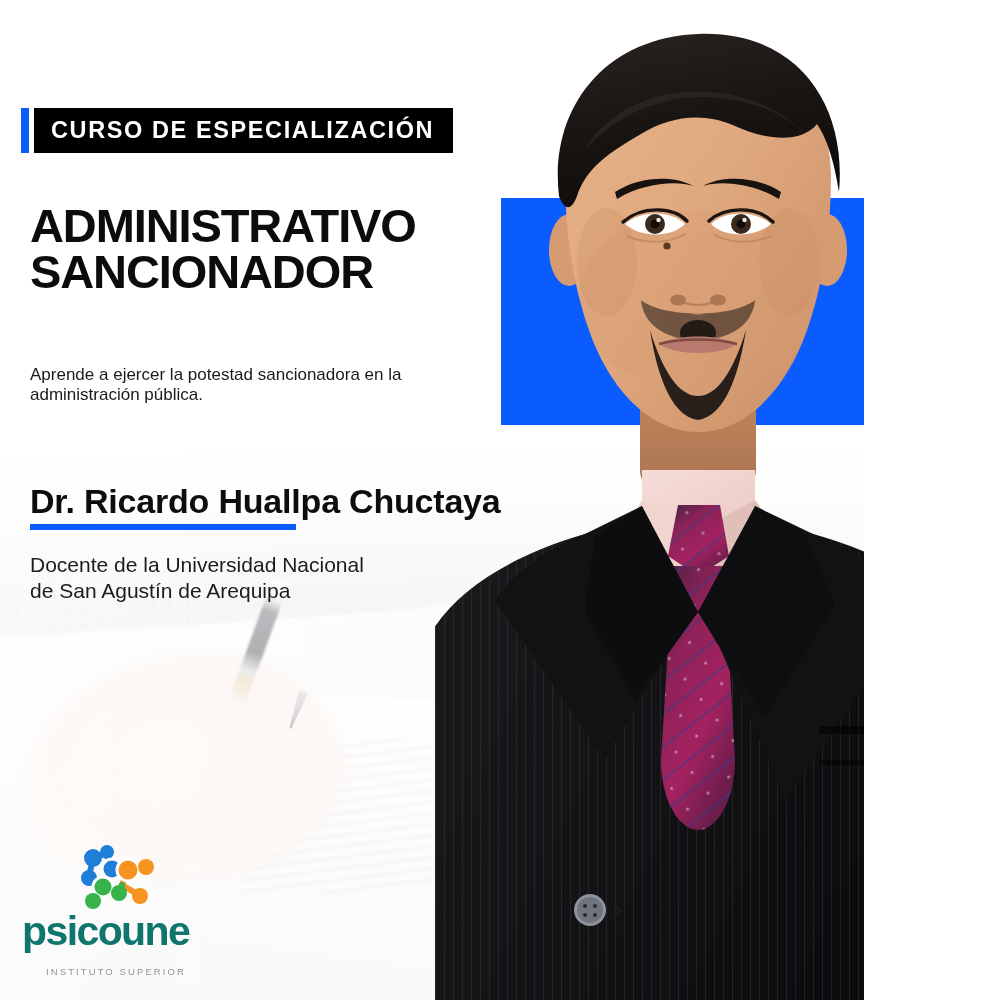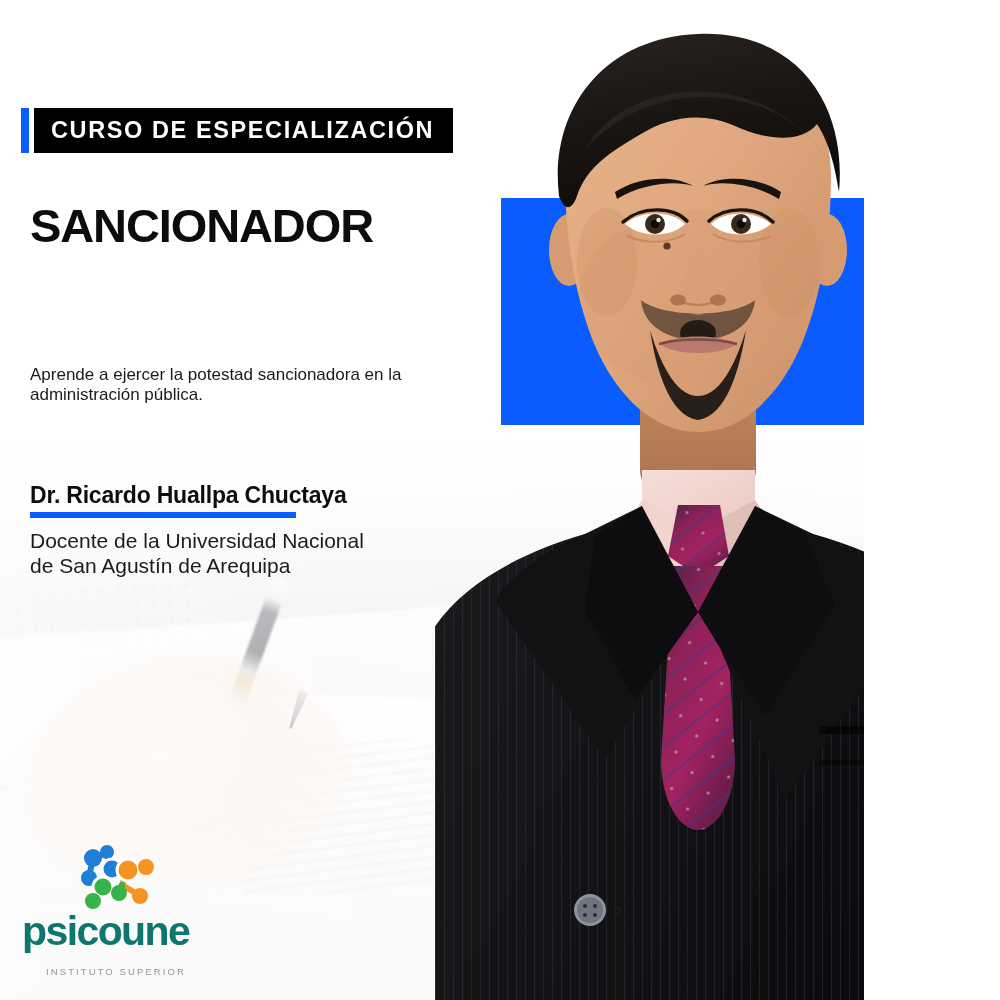--- a/index.html
+++ b/index.html
@@ -145,26 +145,26 @@
   
   .subtitle{
     position:absolute;left:30px;top:365px;width:460px;
     font-size:17px;line-height:1.16;color:#1a1a1a;font-weight:400;
     font-family:"Liberation Sans",sans-serif;
   }
 
   
   .speaker-block{position:absolute;left:30px;top:483px;width:450px;}
   .speaker-name{
-    font-size:23px;font-weight:700;color:#0d0d0d;letter-spacing:-.2px;
+    font-size:34px;font-weight:700;color:#0d0d0d;letter-spacing:-.2px;
     line-height:1.1;white-space:nowrap;font-family:"Liberation Sans",sans-serif;
   }
   .speaker-rule{height:6px;width:266px;margin-top:4px;}
   .speaker-role{
-    margin-top:10px;font-size:21px;line-height:1.2;color:#1c1c1c;font-weight:400;
+    margin-top:22px;font-size:21px;line-height:1.2;color:#1c1c1c;font-weight:400;
     font-family:"Liberation Sans",sans-serif;
   }
 
   
   .logo-block{position:absolute;left:22px;top:845px;width:180px;}
   .logo-mark{position:relative;left:38px;width:105px;height:72px;}
   .logo-word{
     margin-top:-6px;font-size:41px;font-weight:700;color:#1a6fd4;
     letter-spacing:-1.6px;line-height:1;font-family:"Liberation Sans",sans-serif;
   }
@@ -346,20 +346,21 @@
   </div>
 
   <div class="eyebrow-wrap">
     <div class="eyebrow-bar" style="background: rgb(11, 92, 255);"></div>
     <div class="eyebrow-box" style="background: rgb(0, 0, 0);">
       <span class="eyebrow-text">CURSO DE ESPECIALIZACIÓN</span>
     </div>
   </div>
 
   <div class="title-block">
+    <div class="title-line">ADMINISTRATIVO</div>
     <div class="title-line">SANCIONADOR</div>
   </div>
 
   <div class="subtitle">Aprende a ejercer la potestad sancionadora en la administración pública.</div>
 
   <div class="speaker-block">
     <div class="speaker-name">Dr. Ricardo Huallpa Chuctaya</div>
     <div class="speaker-rule" style="background: rgb(11, 92, 255);"></div>
     <div class="speaker-role">
       <div>Docente de la Universidad Nacional</div>

